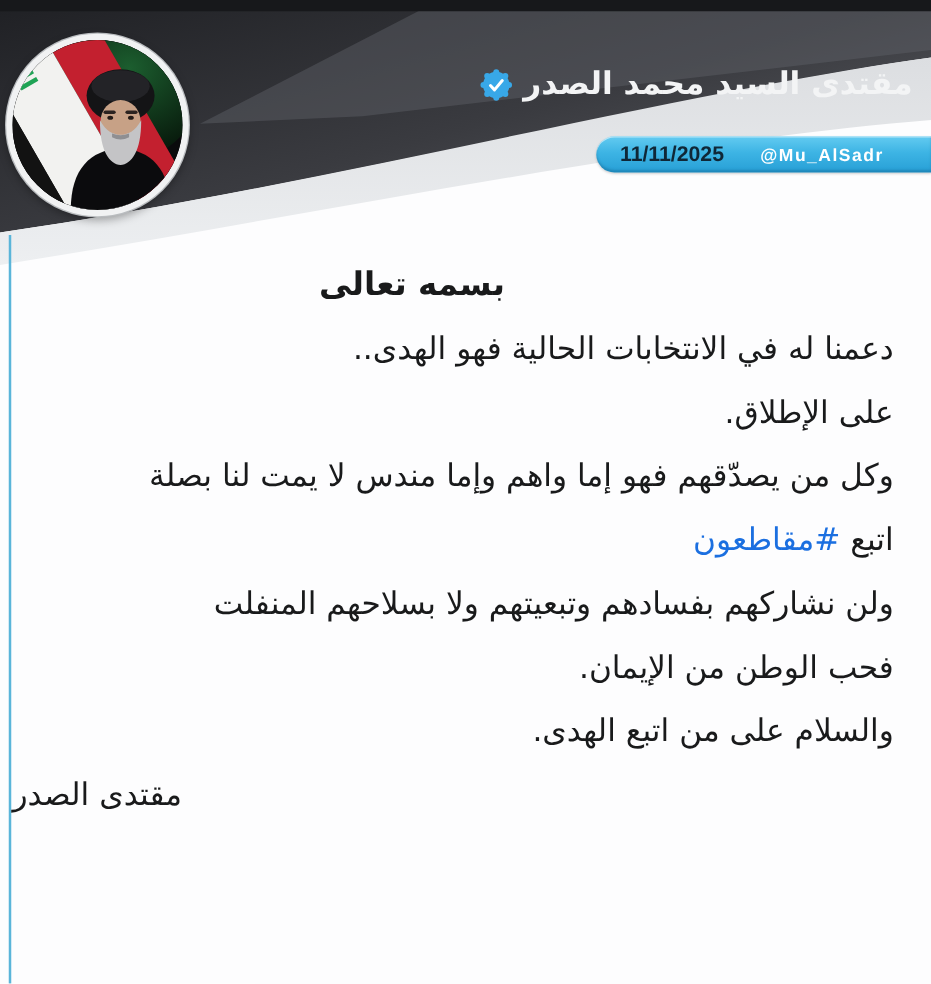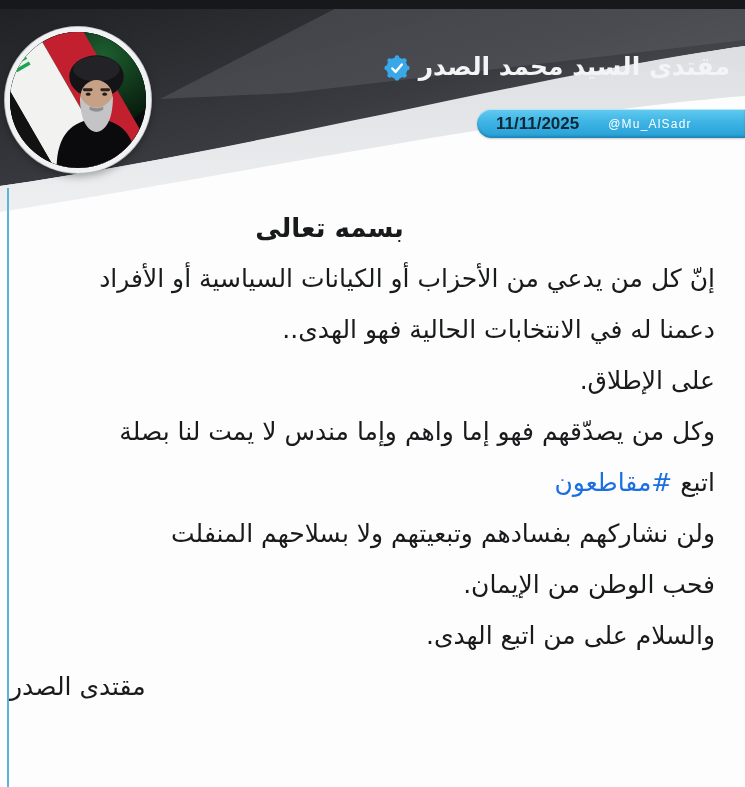--- a/index.html
+++ b/index.html
@@ -31,21 +31,21 @@
   
   .pill{
     position:absolute;top:109px;right:0;width:268px;height:29px;z-index:4;
     border-radius:15px 0 0 15px;
     background:linear-gradient(180deg,#63cbf1 0%,#3db4e4 45%,#279fd6 100%);
     box-shadow:inset 0 1px 0 rgba(255,255,255,.55), inset 0 -2px 2px rgba(0,60,95,.25), 0 1px 2px rgba(0,0,0,.2);
     display:flex;align-items:center;gap:29px;padding:0 60px 0 19px;box-sizing:border-box;
     font-family:"Liberation Sans",sans-serif;
   }
   .pill .date{color:#0f2737;font-size:17px;font-weight:bold;white-space:nowrap;}
-  .pill .handle{color:#ffffff;font-size:12px;font-weight:normal;letter-spacing:1.2px;white-space:nowrap;}
+  .pill .handle{color:#ffffff;font-size:14px;font-weight:bold;letter-spacing:1.2px;white-space:nowrap;}
 
   
   .accent-line{position:absolute;left:7px;top:188px;bottom:0;width:2px;background:#5ab5d9;z-index:2;}
 
   
   .content{
     position:absolute;top:204px;left:10px;right:30px;z-index:2;
     direction:rtl;color:#191a1b;font-size:25px;
   }
   .content .heading{
@@ -136,21 +136,20 @@
 
   <div class="pill">
     <span class="date">11/11/2025</span>
     <span class="handle">@Mu_AlSadr</span>
   </div>
 
   <div class="accent-line"></div>
 
   <div class="content">
     <h1 class="heading">بسمه تعالى</h1>
-    <p>إنّ كل من يدعي من الأحزاب أو الكيانات السياسية أو الأفراد</p>
     <p>دعمنا له في الانتخابات الحالية فهو الهدى..</p>
     <p>على الإطلاق.</p>
     <p>وكل من يصدّقهم فهو إما واهم وإما مندس لا يمت لنا بصلة</p>
     <p>
       <span>اتبع </span><span class="hashtag">#مقاطعون</span>
     </p>
     <p>ولن نشاركهم بفسادهم وتبعيتهم ولا بسلاحهم المنفلت</p>
     <p>فحب الوطن من الإيمان.</p>
     <p>والسلام على من اتبع الهدى.</p>
     <p class="signature">مقتدى الصدر</p>

